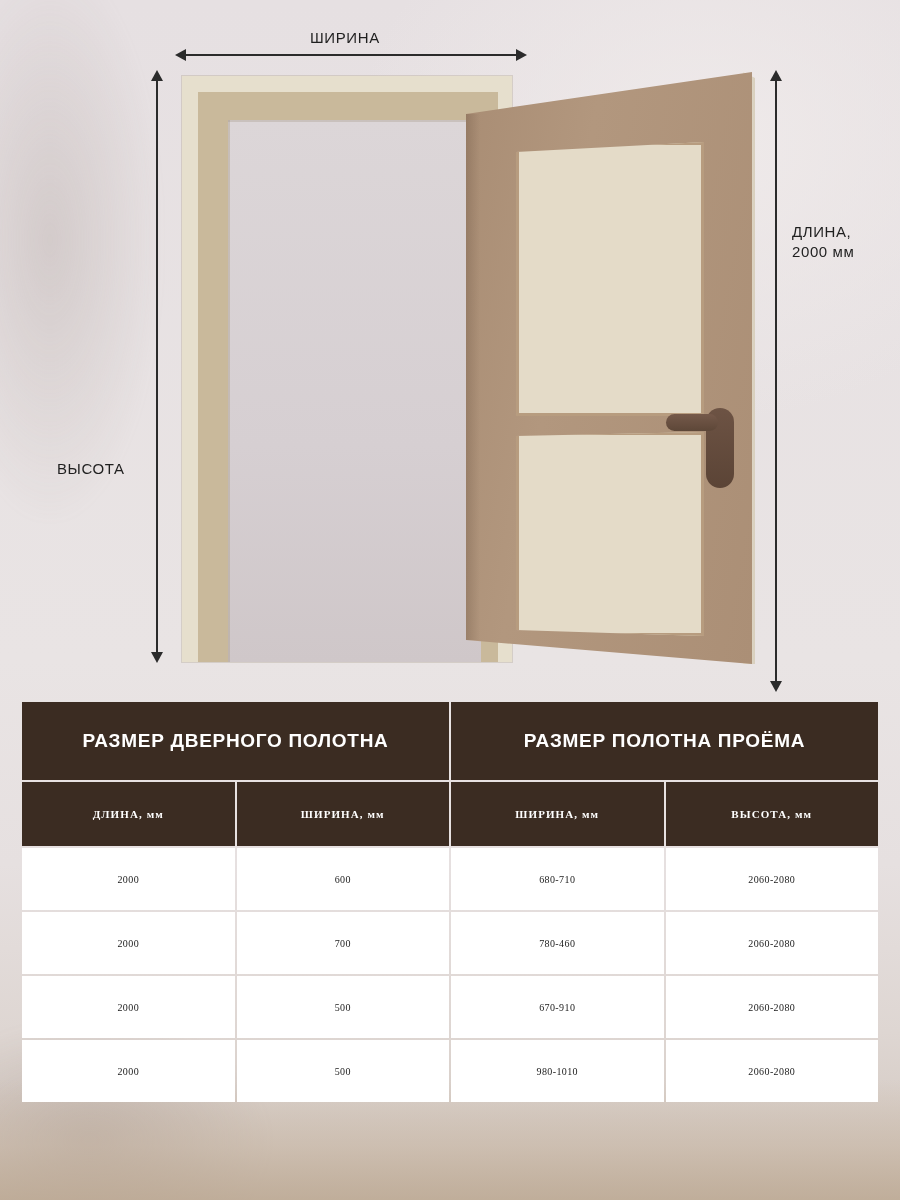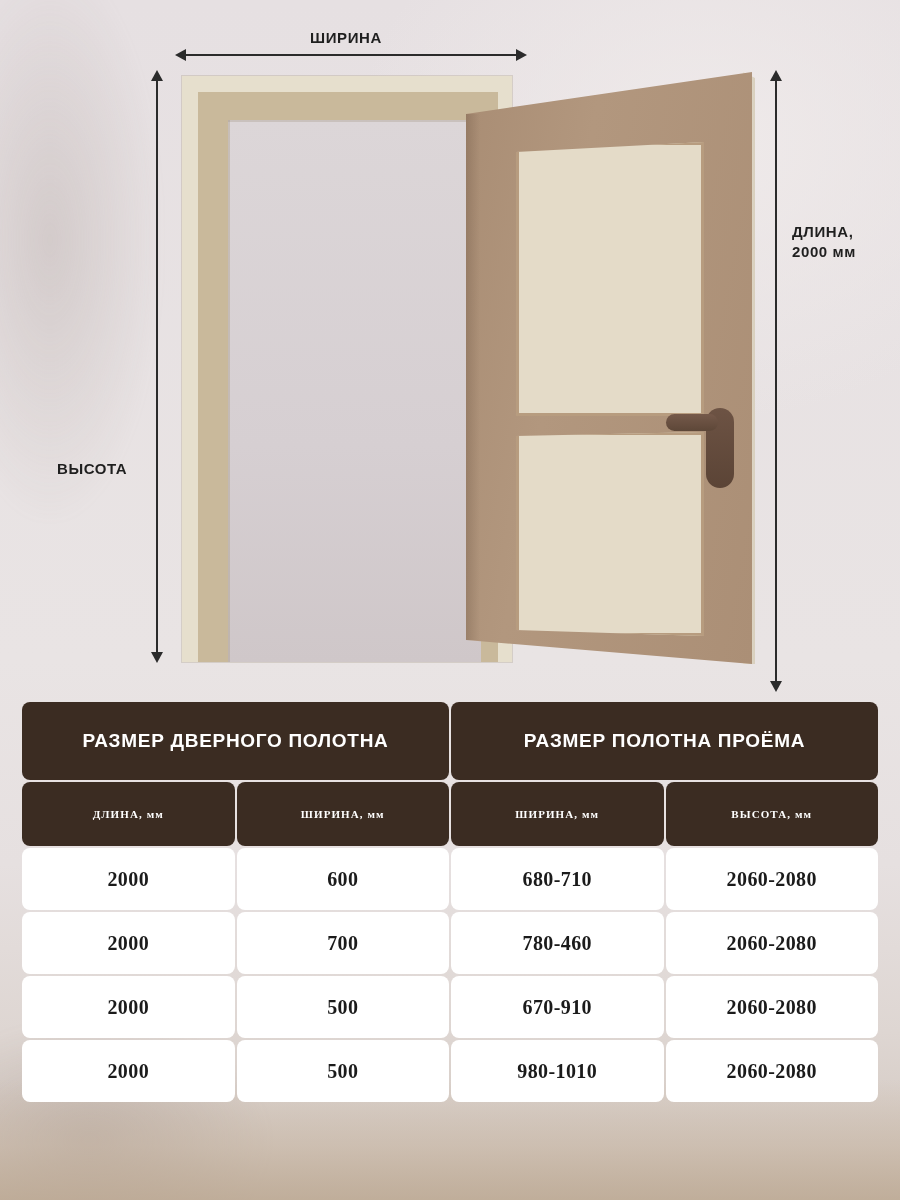--- a/index.html
+++ b/index.html
@@ -161,21 +161,21 @@
   }
   .arrow-right {
     border-top: 6px solid transparent;
     border-bottom: 6px solid transparent;
     border-left: 11px solid #2b2b2b;
   }
 
   .dim-label {
     position: absolute;
     font-size: 15px;
-    font-weight: bold;
+    font-weight: normal;
     color: #1f1f1f;
     letter-spacing: 0.6px;
     line-height: 1.35;
     white-space: pre-line;
   }
 
   
   .width-label { left: 310px; top: 28px; }
   .width-line { left: 186px; top: 54px; width: 330px; height: 2px; }
   .width-arrow-l { left: 175px; top: 49px; }
@@ -202,21 +202,20 @@
   }
   table.spec {
     width: 860px;
     border-collapse: separate;
     border-spacing: 2px;
     table-layout: fixed;
   }
   table.spec th, table.spec td {
     text-align: center;
     vertical-align: middle;
-    border-radius: 8px;
   }
   .grp-head {
     background: #3b2c22;
     color: #ffffff;
     font-size: 19px;
     font-weight: bold;
     letter-spacing: 0.7px;
     height: 78px;
     line-height: 1.3;
     padding: 0 10px;
@@ -226,22 +225,22 @@
     color: #ffffff;
     font-size: 11px;
     font-weight: bold;
     letter-spacing: 1.1px;
     height: 62px;
     font-family: "Liberation Serif", serif;
   }
   .cell {
     background: #ffffff;
     color: #1b1b1b;
-    font-size: 20px;
-    font-weight: bold;
+    font-size: 10px;
+    font-weight: normal;
     height: 60px;
     font-family: "Liberation Serif", serif;
     letter-spacing: 0.4px;
   }
 </style>
 </head>
 <body>
 
 <div id="page">
 

